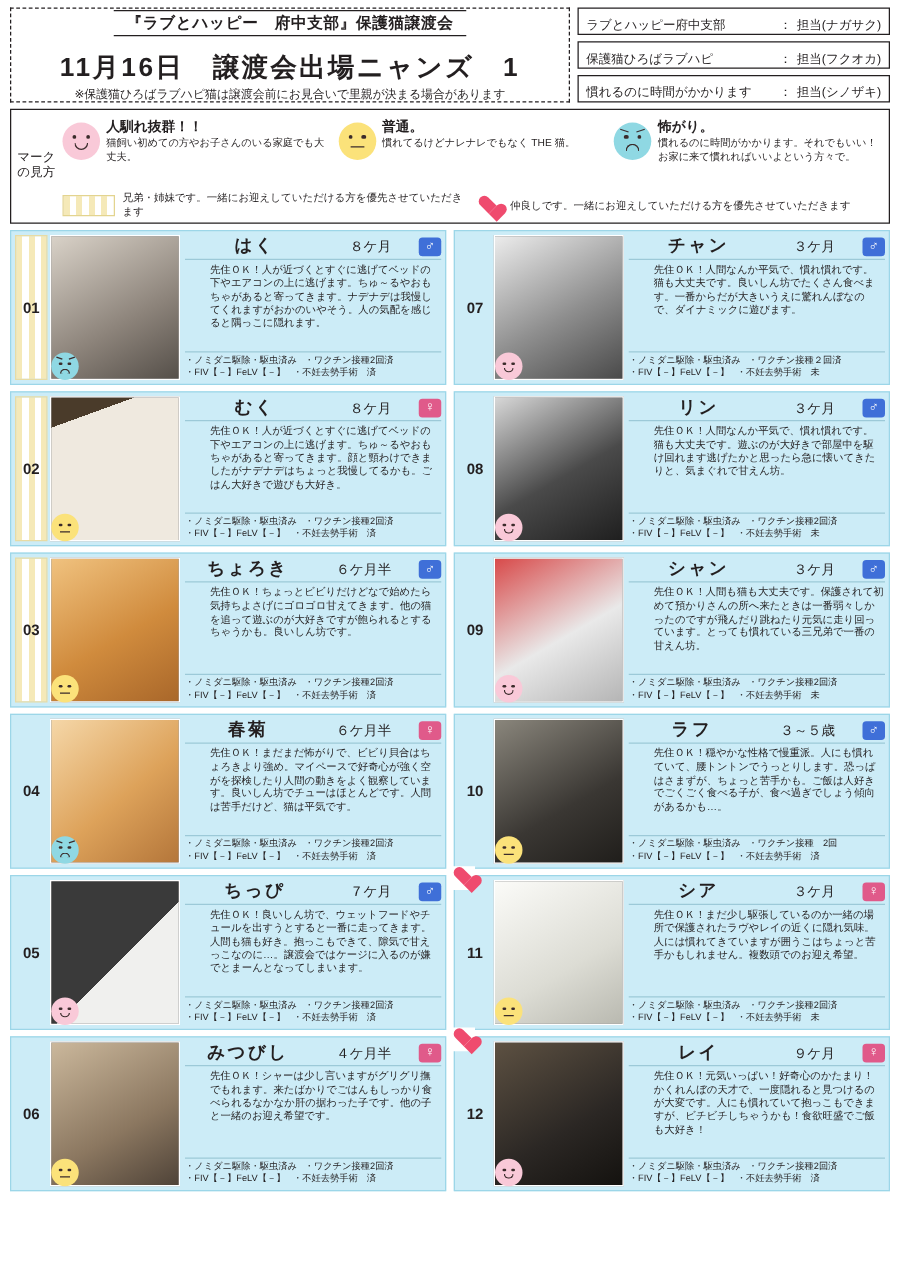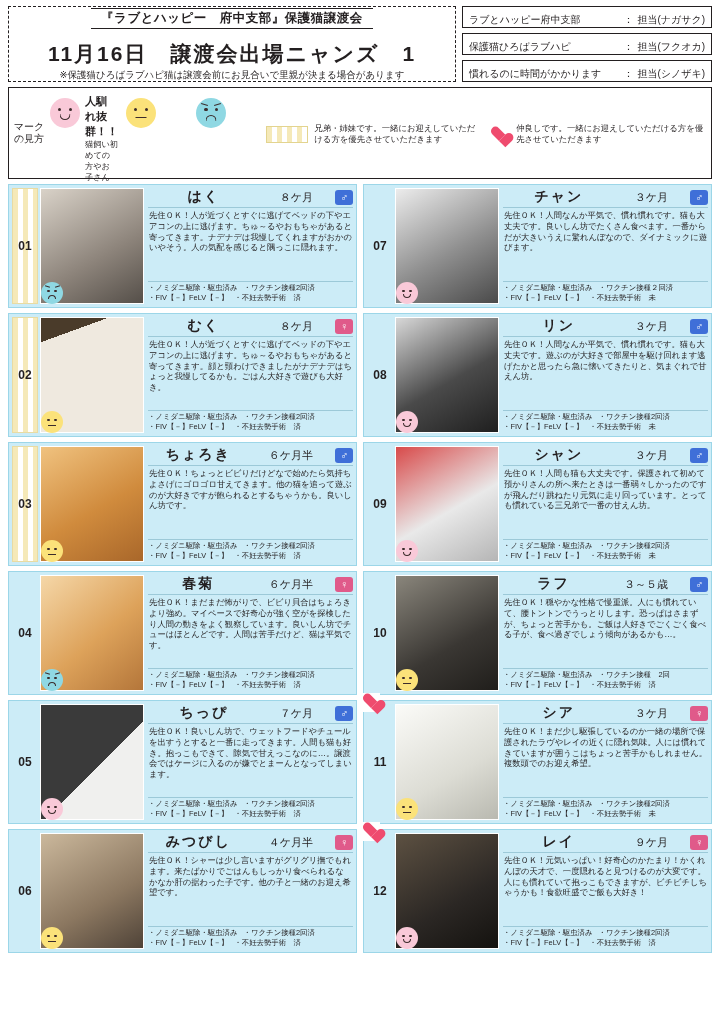--- a/index.html
+++ b/index.html
@@ -44,21 +44,21 @@
     height: 92px;
     display: flex;
     padding: 3px;
   }
   .legend-key {
     flex: 0 0 34px;
     display: flex; align-items: center; justify-content: center;
     text-align: center; font-size: 10px; line-height: 1.25;
     border-right: 0px;
   }
-  .legend-body { flex: 1; display: flex; flex-direction: row; }
+  .legend-body { flex: 1; display: flex; flex-direction: column; }
   .legend-top { display: flex; flex: 1 1 auto; }
   .legend-col { flex: 1; display: flex; align-items: flex-start; gap: 5px; padding: 3px 4px 0 4px; }
   .legend-col .face { flex: 0 0 30px; margin-top: 4px; }
   .legend-txt { flex: 1; }
   .legend-title { font-size: 11px; font-weight: bold; margin-bottom: 2px; }
   .legend-desc { font-size: 8.2px; line-height: 1.35; }
   .legend-bottom { display: flex; align-items: center; gap: 6px; padding: 2px 4px 0 4px; border-top: 0; }
   .legend-bottom .b-col { flex: 1; display: flex; align-items: center; gap: 6px; }
   .legend-bottom .b-txt { font-size: 8.4px; line-height: 1.3; }
   .stripe-chip {
@@ -129,21 +129,21 @@
   .card-body { flex: 1; display: flex; flex-direction: column; min-width: 0; }
   .name-row { display: flex; align-items: center; gap: 20px; border-bottom: 1px solid #9cc9d8; padding-bottom: 1px; }
   .cat-name { font-size: 14px; font-weight: bold; letter-spacing: 2px; flex: 1 1 auto; text-align: center; }
   .cat-age { font-size: 11px; white-space: nowrap; padding-right: 2px; }
   .sex {
     flex: 0 0 18px; height: 15px; border-radius: 3px; color:#fff; font-size: 11px;
     display:flex; align-items:center; justify-content:center; font-weight:bold;
   }
   .sex.male { background: #3f6fd8; }
   .sex.female { background: #e05a8a; }
-  .desc { font-size: 8.3px; line-height: 1.3; padding: 2px 1px 0 1px; flex: 1 1 auto; overflow: hidden; }
+  .desc { font-size: 8.3px; line-height: 1.3; padding: 2px 1px 0 1px; flex: 1 1 auto; overflow: hidden; margin-left: 19px; }
   .vac { font-size: 7.4px; line-height: 1.45; border-top: 1px solid #9cc9d8; padding-top: 1px; }
   .vac .l1, .vac .l2 { display:flex; gap: 6px; white-space: nowrap; }
   .vac span { display:inline-block; }
   .card-face { position: absolute; left: 32px; bottom: 3px; }
   .card-heart { position: absolute; left: -3px; top: -8px; background:#fff; padding:1px; }
 </style>
 </head>
 <body>
 
 <div class="page">
@@ -189,29 +189,37 @@
             <span class="legend-title">人馴れ抜群！！</span>
             <span class="legend-desc" style="display:block">猫飼い初めての方やお子さんのいる家庭でも大丈夫。</span>
           </span>
         </div>
         <div class="legend-col">
           <span class="face yellow">
             <span class="eye l"></span>
               <span class="eye r"></span>
               <span class="mouth"></span>
           </span>
+          <span class="legend-txt">
+            <span class="legend-title">普通。</span>
+            <span class="legend-desc" style="display:block">慣れてるけどナレナレでもなく THE 猫。</span>
+          </span>
         </div>
         <div class="legend-col">
           <span class="face blue">
             <span class="brow l"></span>
               <span class="brow r"></span>
             <span class="eye l"></span>
               <span class="eye r"></span>
               <span class="mouth"></span>
           </span>
+          <span class="legend-txt">
+            <span class="legend-title">怖がり。</span>
+            <span class="legend-desc" style="display:block">慣れるのに時間がかかります。それでもいい！お家に来て慣れればいいよという方々で。</span>
+          </span>
         </div>
       </div>
       <div class="legend-bottom">
         <div class="b-col">
           <span class="stripe-chip"></span>
           <span class="b-txt">兄弟・姉妹です。一緒にお迎えしていただける方を優先させていただきます</span>
         </div>
         <div class="b-col">
           <span class="heart-chip">
               <span class="heart"></span>

